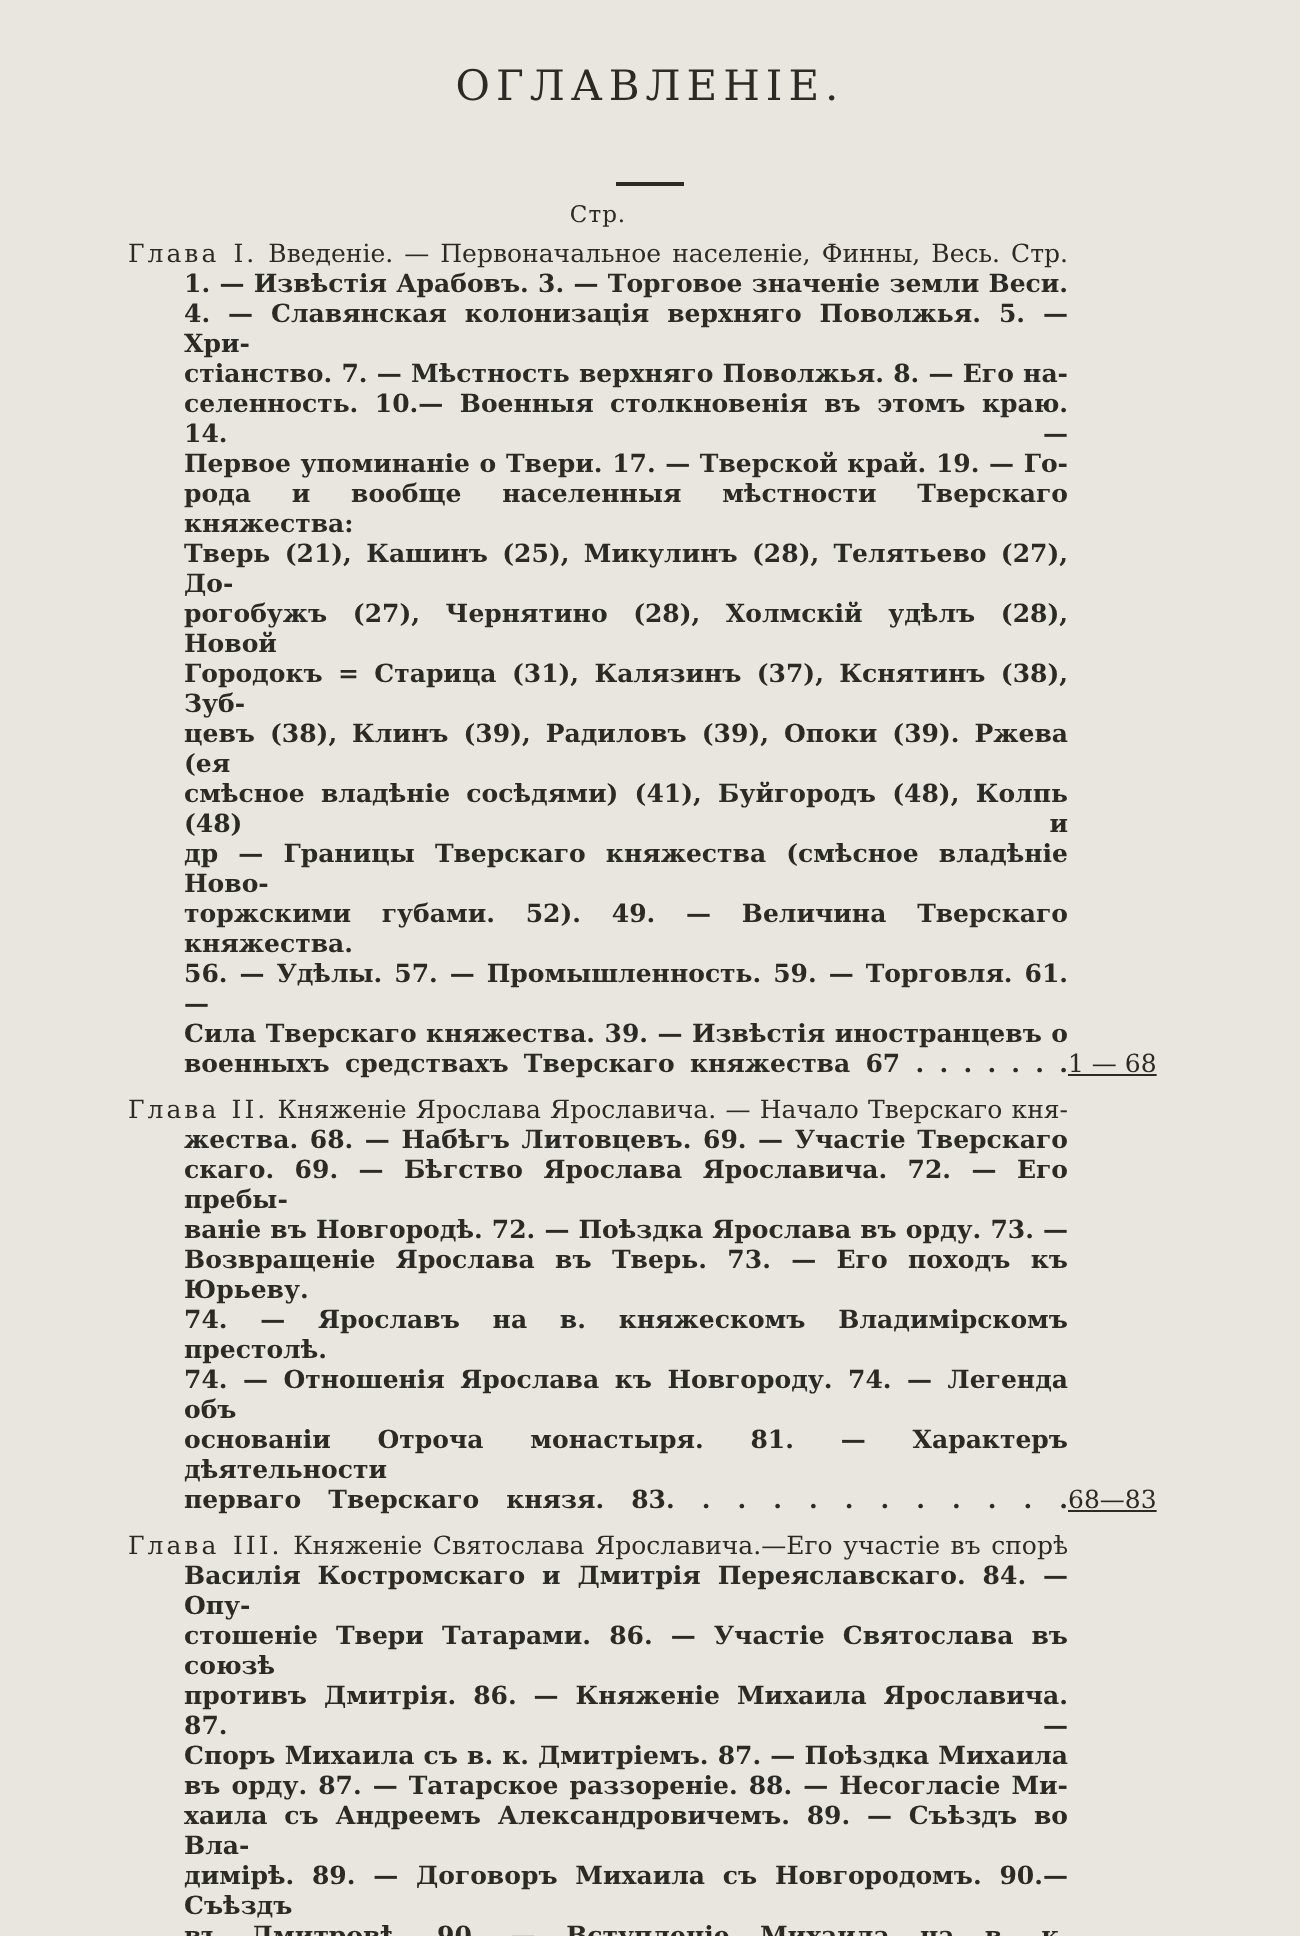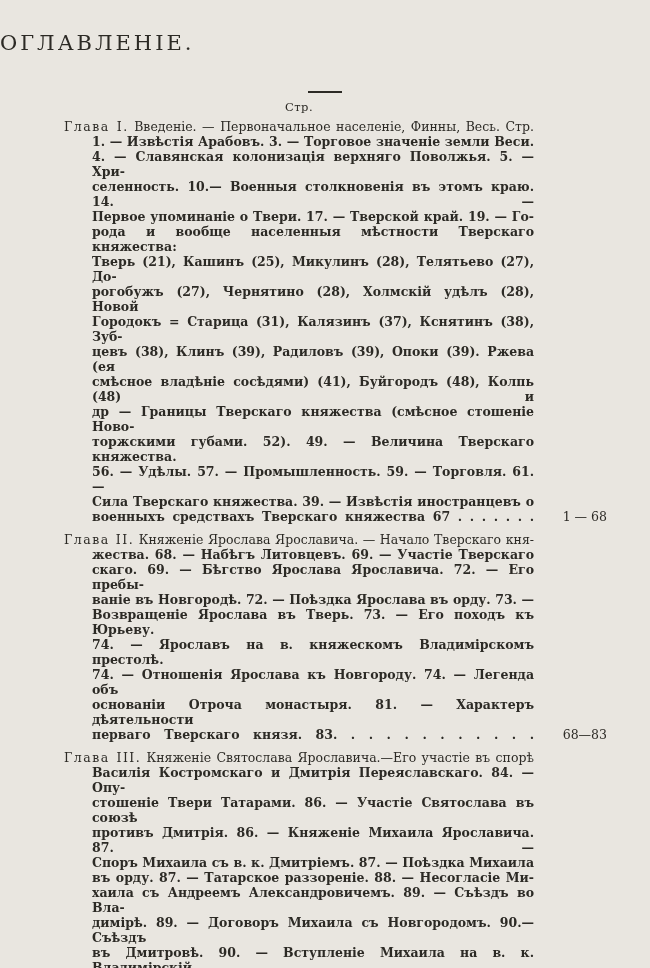--- a/index.html
+++ b/index.html
@@ -12,21 +12,21 @@
     width: 650px;
     height: 968px;
     margin: 0;
     background: #e9e6e0;
     color: #2c2a25;
     font-family: "DejaVu Serif", "Liberation Serif", serif;
     box-sizing: border-box;
     overflow: hidden;
   }
   .title {
-    text-align: left;
+    text-align: center;
     padding-top: 31px;
     font-size: 21px;
     letter-spacing: 3px;
     font-weight: 500;
   }
   .title-divider {
     width: 34px;
     height: 2px;
     background: #2c2a25;
     margin: 36px auto 0 auto;
@@ -56,48 +56,50 @@
   .tline.cont {
     padding-left: 28px;
     font-weight: bold;
   }
   .chapter-label {
     letter-spacing: 1.5px;
   }
   .entry-pages {
     flex: 1;
     align-self: flex-end;
-    text-align: right;
+    text-align: left;
     font-size: 12.5px;
     line-height: 15px;
     white-space: nowrap;
+    text-decoration: underline;
   }
 </style>
 </head>
 <body>
 
 <div class="page">
   <div class="title">ОГЛАВЛЕНІЕ.</div>
   <div class="title-divider"></div>
   <div class="col-header">Стр.</div>
   <div class="toc">
       <div class="entry">
         <div class="entry-text">
           <div class="tline first"><span class="chapter-label">Глава I.</span> Введеніе. — Первоначальное населеніе, Финны, Весь. Стр.</div>
           <div class="tline cont">1. — Извѣстія Арабовъ. 3. — Торговое значеніе земли Веси.</div>
           <div class="tline cont">4. — Славянская колонизація верхняго Поволжья. 5. — Хри-</div>
+          <div class="tline cont">стіанство. 7. — Мѣстность верхняго Поволжья. 8. — Его на-</div>
           <div class="tline cont">селенность. 10.— Военныя столкновенія въ этомъ краю. 14. —</div>
           <div class="tline cont">Первое упоминаніе о Твери. 17. — Тверской край. 19. — Го-</div>
           <div class="tline cont">рода и вообще населенныя мѣстности Тверскаго княжества:</div>
           <div class="tline cont">Тверь (21), Кашинъ (25), Микулинъ (28), Телятьево (27), До-</div>
           <div class="tline cont">рогобужъ (27), Чернятино (28), Холмскій удѣлъ (28), Новой</div>
           <div class="tline cont">Городокъ = Старица (31), Калязинъ (37), Кснятинъ (38), Зуб-</div>
           <div class="tline cont">цевъ (38), Клинъ (39), Радиловъ (39), Опоки (39). Ржева (ея</div>
           <div class="tline cont">смѣсное владѣніе сосѣдями) (41), Буйгородъ (48), Колпь (48) и</div>
-          <div class="tline cont">др — Границы Тверскаго княжества (смѣсное стошеніе Ново-</div>
+          <div class="tline cont">др — Границы Тверскаго княжества (смѣсное владѣніе Ново-</div>
           <div class="tline cont">торжскими губами. 52). 49. — Величина Тверскаго княжества.</div>
           <div class="tline cont">56. — Удѣлы. 57. — Промышленность. 59. — Торговля. 61. —</div>
           <div class="tline cont">Сила Тверскаго княжества. 39. — Извѣстія иностранцевъ о</div>
           <div class="tline cont">военныхъ средствахъ Тверскаго княжества 67 . . . . . . .</div>
         </div>
         <div class="entry-pages">1 — 68</div>
       </div>
       <div class="entry">
         <div class="entry-text">
           <div class="tline first"><span class="chapter-label">Глава II.</span> Княженіе Ярослава Ярославича. — Начало Тверскаго кня-</div>

